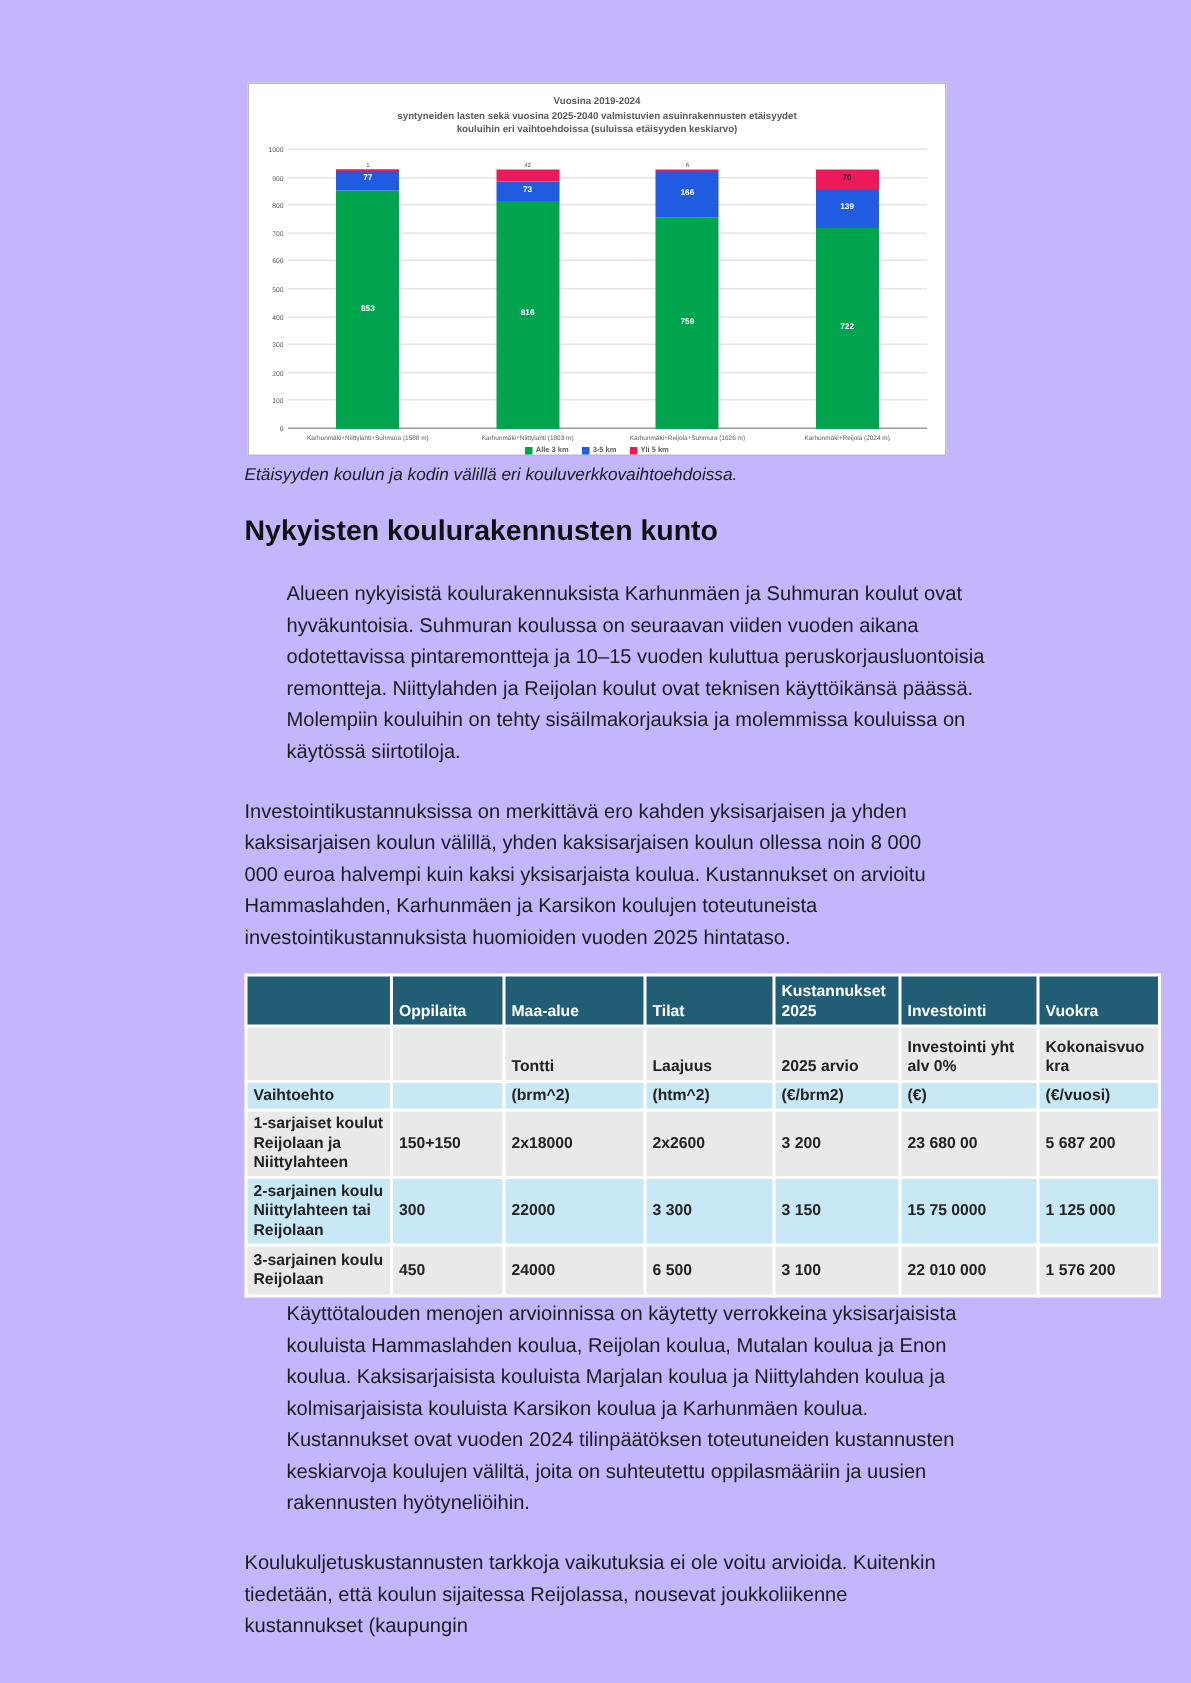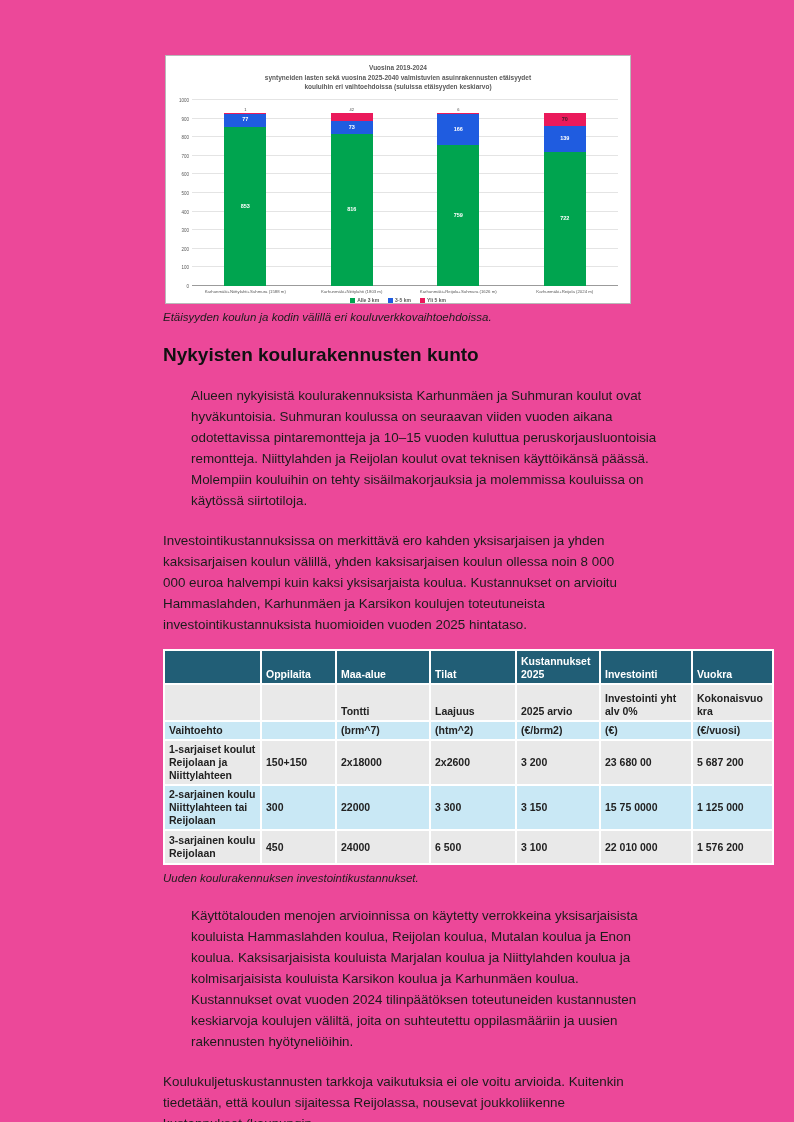--- a/index.html
+++ b/index.html
@@ -1,17 +1,17 @@
 <!DOCTYPE html>
 <html><head>
 <meta charset="utf-8">
 <style>
   html,body { margin:0; padding:0; background:#ffffff; }
   body { width:794px; height:1122px; font-family:"Liberation Sans", sans-serif; color:#1c1c1c; }
-  .page { position:relative; width:794px; height:1122px; overflow:hidden; background:#ec4899; }
+  .page { position:relative; width:794px; height:1122px; overflow:hidden; background:#c4b5fd; }
   .content { padding:55px 0 0 163px; width:610px; }
 
   
   .chart-box { width:466px; height:249px; border:1px solid #b9b9b9; background:#fff;
                box-sizing:border-box; position:relative; }
   .chart-title { text-align:center; font-size:6.5px; font-weight:bold; color:#595959;
                  padding-top:7px; line-height:9.5px; }
   .plot { position:absolute; left:26px; right:12px; top:44px; height:186px; }
   .gridline { position:absolute; left:0; right:0; height:1px; background:#e4e4e4; }
   .gridline.zero { background:#9b9b9b; }
@@ -194,21 +194,21 @@
             <td class="rowlabel"></td>
             <td class="rowlabel">Tontti</td>
             <td class="rowlabel">Laajuus</td>
             <td class="rowlabel">2025 arvio</td>
             <td class="rowlabel">Investointi yht alv 0%</td>
             <td class="rowlabel">Kokonaisvuokra</td>
           </tr>
           <tr class="hdr-blue">
             <td class="rowlabel">Vaihtoehto</td>
             <td class="rowlabel"></td>
-            <td class="rowlabel">(brm^7)</td>
+            <td class="rowlabel">(brm^2)</td>
             <td class="rowlabel">(htm^2)</td>
             <td class="rowlabel">(€/brm2)</td>
             <td class="rowlabel">(€)</td>
             <td class="rowlabel">(€/vuosi)</td>
           </tr>
           <tr class="data-gray data-row">
             <td class="rowlabel">1-sarjaiset koulut Reijolaan ja Niittylahteen</td>
             <td class="num">150+150</td>
             <td class="num">2x18000</td>
             <td class="num">2x2600</td>
@@ -230,20 +230,19 @@
             <td class="num">450</td>
             <td class="num">24000</td>
             <td class="num">6 500</td>
             <td class="num">3 100</td>
             <td class="num">22 010 000</td>
             <td class="num">1 576 200</td>
           </tr>
         </tbody>
     </table>
 
-    <p class="caption">Uuden koulurakennuksen investointikustannukset.</p>
 
     <p class="body-par gap-b">Käyttötalouden menojen arvioinnissa on käytetty verrokkeina yksisarjaisista kouluista Hammaslahden koulua, Reijolan koulua, Mutalan koulua ja Enon koulua. Kaksisarjaisista kouluista Marjalan koulua ja Niittylahden koulua ja kolmisarjaisista kouluista Karsikon koulua ja Karhunmäen koulua. Kustannukset ovat vuoden 2024 tilinpäätöksen toteutuneiden kustannusten keskiarvoja koulujen väliltä, joita on suhteutettu oppilasmääriin ja uusien rakennusten hyötyneliöihin.</p>
 
     <p class="body-par">Koulukuljetuskustannusten tarkkoja vaikutuksia ei ole voitu arvioida. Kuitenkin tiedetään, että koulun sijaitessa Reijolassa, nousevat joukkoliikenne kustannukset (kaupungin</p>
 
   </div>
 </div>
 
 </body></html>

